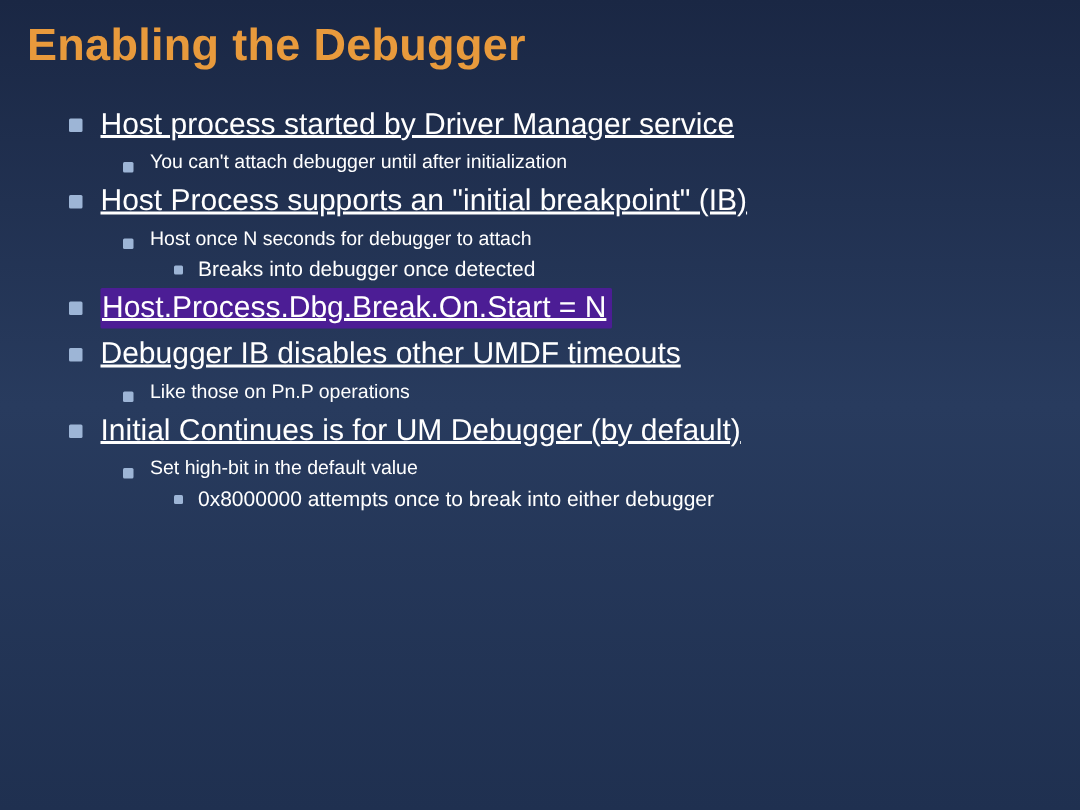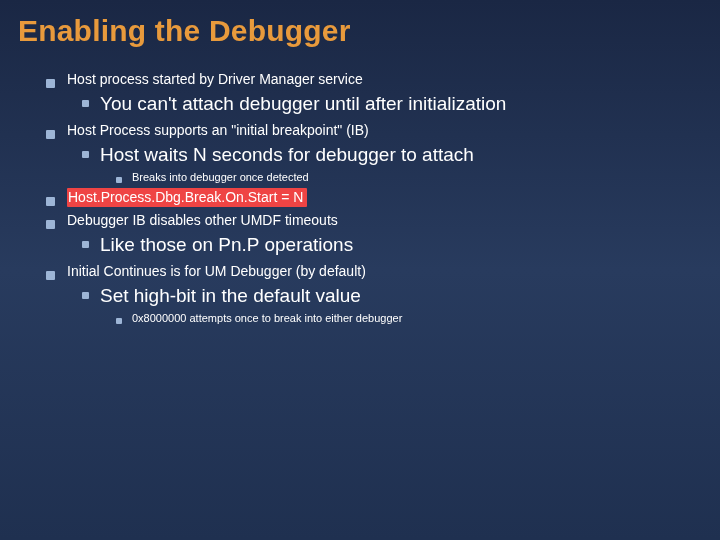--- a/index.html
+++ b/index.html
@@ -26,36 +26,36 @@
   }
   .content {
     padding: 18px 0 0 0;
     color: #ffffff;
   }
   .l1, .l2, .l3 {
     display: flex;
     align-items: flex-start;
     line-height: 1.3;
   }
-  .l1 { font-size: 14px; margin: 4px 0 4px 46px; }
-  .l2 { font-size: 19px; margin: 2px 0 2px 82px; }
-  .l3 { font-size: 11px; margin: 2px 12px 2px 116px; }
+  .l1 { font-size: 20px; margin: 4px 0 4px 46px; text-decoration: underline; }
+  .l2 { font-size: 13px; margin: 2px 0 2px 82px; }
+  .l3 { font-size: 14px; margin: 2px 12px 2px 116px; }
   .bullet {
     width: 9px;
     height: 9px;
     background: #9db5d6;
     border-radius: 1px;
     flex: 0 0 9px;
     margin-right: 12px;
     margin-top: 9px;
   }
   .l2 .bullet { width: 7px; height: 7px; flex: 0 0 7px; margin-top: 8px; margin-right: 11px; }
   .l3 .bullet { width: 6px; height: 6px; flex: 0 0 6px; margin-top: 7px; margin-right: 10px; }
   .hl {
-    background: #ef4444;
+    background: #4c1d95;
     padding: 0 4px 1px 1px;
     border-radius: 1px;
   }
 </style>
 </head>
 <body>
 
 <div class="slide">
   <div class="title">Enabling the Debugger</div>
 
@@ -69,21 +69,21 @@
       <span class="bullet"></span>
       <span>You can't attach debugger until after initialization</span>
     </div>
 
     <div class="l1">
       <span class="bullet"></span>
       <span>Host Process supports an "initial breakpoint" (IB)</span>
     </div>
     <div class="l2">
       <span class="bullet"></span>
-      <span>Host waits N seconds for debugger to attach</span>
+      <span>Host once N seconds for debugger to attach</span>
     </div>
     <div class="l3">
       <span class="bullet"></span>
       <span>Breaks into debugger once detected</span>
     </div>
 
     <div class="l1">
       <span class="bullet"></span>
       <span class="hl">Host.Process.Dbg.Break.On.Start = N</span>
     </div>

